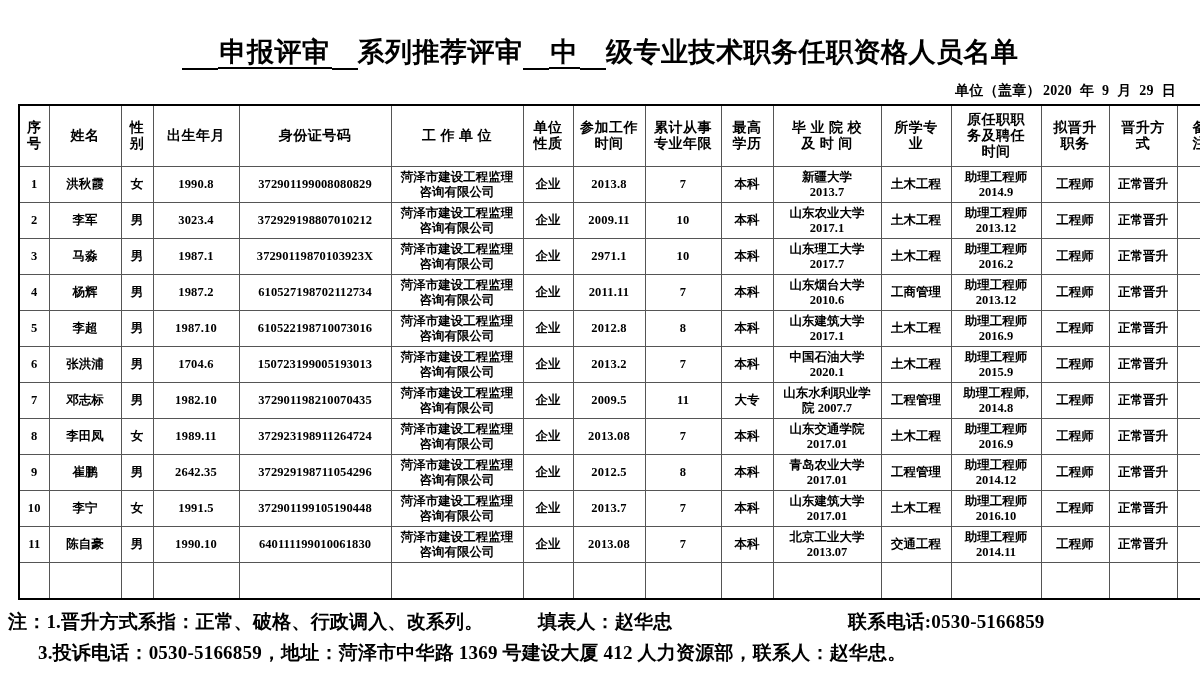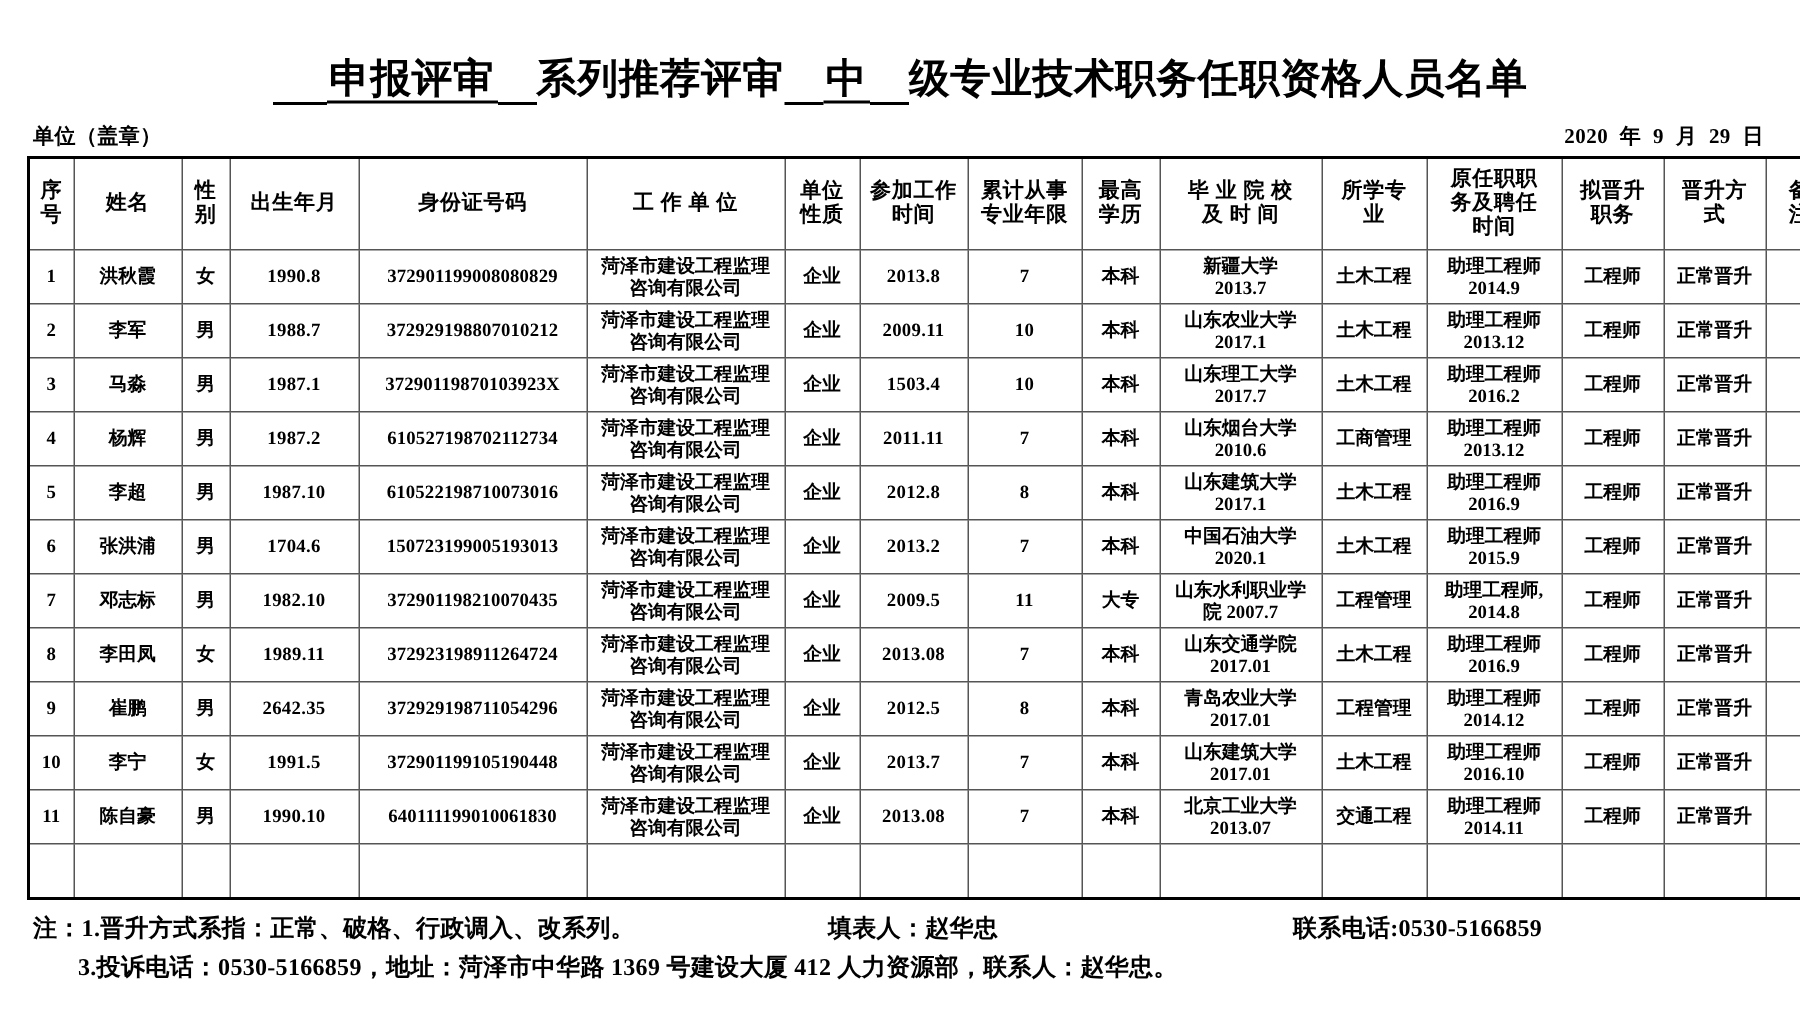--- a/index.html
+++ b/index.html
@@ -46,23 +46,23 @@
   .u-seg {
     border-bottom: 2px solid #000;
     display: inline-block;
     padding: 0 2px;
     line-height: 30px;
   }
 
   
   .meta-row {
     display: flex;
-    justify-content: space-between;
+    justify-content: flex-end;
     align-items: flex-end;
-    padding: 12px 22px 4px 22px;
+    padding: 12px 22px 4px 33px;
     font-size: 14px;
     font-weight: bold;
   }
   .meta-left { letter-spacing: 0.3px; }
   .meta-right { letter-spacing: 0.3px; }
   .meta-right span { margin: 0 2px; }
 
   
   .table-wrap {
     padding: 0 18px;
@@ -116,22 +116,22 @@
   col.c-edu   { width: 52px; }
   col.c-school{ width: 108px; }
   col.c-major { width: 70px; }
   col.c-prior { width: 90px; }
   col.c-topost{ width: 68px; }
   col.c-way   { width: 68px; }
   col.c-note  { width: 46px; }
 
   
   .notes {
-    padding: 7px 22px 0 22px;
-    font-size: 16px;
+    padding: 7px 22px 0 8px;
+    font-size: 19px;
     font-weight: bold;
     line-height: 1.62;
     letter-spacing: 0.2px;
   }
   .note-line {
     position: relative;
     white-space: nowrap;
   }
   .note-line .indent { display: inline-block; width: 30px; }
   .note-inline-right {
@@ -272,21 +272,21 @@
               <span class="two-line">2014.9</span>
             </td>
             <td>工程师</td>
             <td>正常晋升</td>
             <td></td>
           </tr>
           <tr>
             <td class="num">2</td>
             <td>李军</td>
             <td>男</td>
-            <td class="date">1988.7</td>
+            <td class="date">3023.4</td>
             <td class="idno">372929198807010212</td>
             <td>
               <span class="two-line">菏泽市建设工程监理</span>
               <span class="two-line">咨询有限公司</span>
             </td>
             <td>企业</td>
             <td class="date">2009.11</td>
             <td class="years">10</td>
             <td>本科</td>
             <td>
@@ -306,21 +306,21 @@
             <td class="num">3</td>
             <td>马淼</td>
             <td>男</td>
             <td class="date">1987.1</td>
             <td class="idno">37290119870103923X</td>
             <td>
               <span class="two-line">菏泽市建设工程监理</span>
               <span class="two-line">咨询有限公司</span>
             </td>
             <td>企业</td>
-            <td class="date">1503.4</td>
+            <td class="date">2971.1</td>
             <td class="years">10</td>
             <td>本科</td>
             <td>
               <span class="two-line">山东理工大学</span>
               <span class="two-line">2017.7</span>
             </td>
             <td>土木工程</td>
             <td>
               <span class="two-line">助理工程师</span>
               <span class="two-line">2016.2</span>

